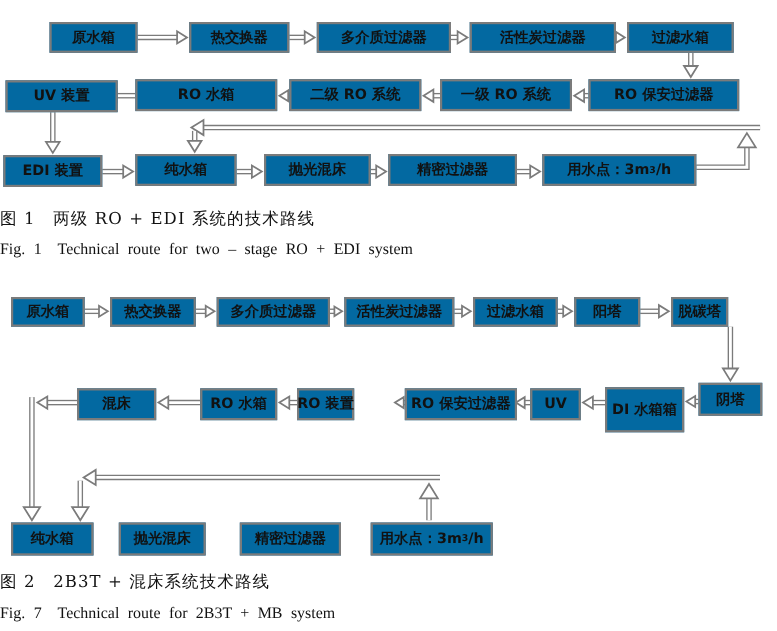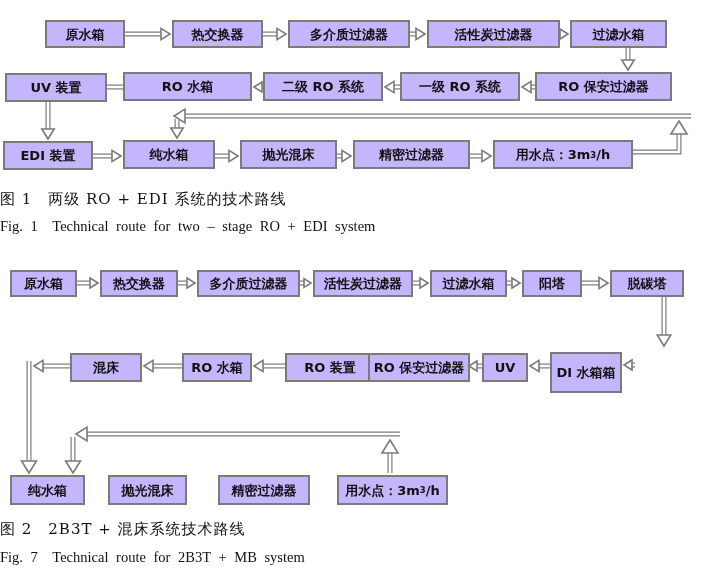--- a/index.html
+++ b/index.html
@@ -1,19 +1,19 @@
 <!DOCTYPE html>
 <html><head>
 <meta charset="utf-8">
 <style>
   html,body{margin:0;padding:0;background:#ffffff;}
   body{width:706px;height:574px;position:relative;overflow:hidden;
        font-family:"DejaVu Sans","Liberation Sans",sans-serif;color:#111;}
   .canvas{position:absolute;left:0;top:0;width:706px;height:574px;}
-  .node{position:absolute;box-sizing:border-box;border:2px solid #7b7b7b;background:#c4b5fd;
+  .node{position:absolute;box-sizing:border-box;border:2px solid #7b7b7b;background:#0369a1;
         display:flex;align-items:center;justify-content:center;
         font-weight:bold;font-size:13px;line-height:1;white-space:nowrap;z-index:2;}
   .node sup{font-size:8.5px;line-height:0;vertical-align:super;font-weight:bold;}
   #arrows{position:absolute;left:0;top:0;z-index:1;}
   .cap{position:absolute;left:0;width:706px;text-align:left;}
   .cap.zh{font-size:15px;font-family:"DejaVu Serif","Liberation Serif",serif;letter-spacing:1px;}
   .cap.en{font-size:14.5px;font-family:Liberation Serif, serif;word-spacing:4px;}
 </style>
 </head>
 <body>
@@ -262,41 +262,44 @@
     </div>
   <div class="node" style="left:313px;top:270px;width:100px;height:27px">
       <span>活性炭过滤器</span>
     </div>
   <div class="node" style="left:430px;top:270px;width:77px;height:27px">
       <span>过滤水箱</span>
     </div>
   <div class="node" style="left:522px;top:270px;width:60px;height:27px">
       <span>阳塔</span>
     </div>
-  <div class="node" style="left:610px;top:270px;width:74px;height:27px">
+  <div class="node" style="left:610px;top:270px;width:52px;height:27px">
       <span>脱碳塔</span>
     </div>
 
   <div class="node" style="left:70px;top:353px;width:72px;height:29px">
       <span>混床</span>
     </div>
   <div class="node" style="left:182px;top:353px;width:70px;height:29px">
       <span>RO 水箱</span>
     </div>
-  <div class="node" style="left:285px;top:353px;width:90px;height:29px">
+  <div class="node" style="left:270px;top:353px;width:52px;height:29px">
       <span>RO 装置</span>
     </div>
   <div class="node" style="left:368px;top:353px;width:102px;height:29px">
       <span>RO 保安过滤器</span>
     </div>
   <div class="node" style="left:482px;top:353px;width:46px;height:29px">
       <span>UV</span>
     </div>
   <div class="node" style="left:550px;top:352px;width:72px;height:41px">
       <span>DI 水箱箱</span>
+    </div>
+  <div class="node" style="left:635px;top:348px;width:58px;height:30px">
+      <span>阴塔</span>
     </div>
 
   <div class="node" style="left:10px;top:475px;width:75px;height:30px">
       <span>纯水箱</span>
     </div>
   <div class="node" style="left:108px;top:475px;width:79px;height:30px">
       <span>抛光混床</span>
     </div>
   <div class="node" style="left:218px;top:475px;width:92px;height:30px">
       <span>精密过滤器</span>

